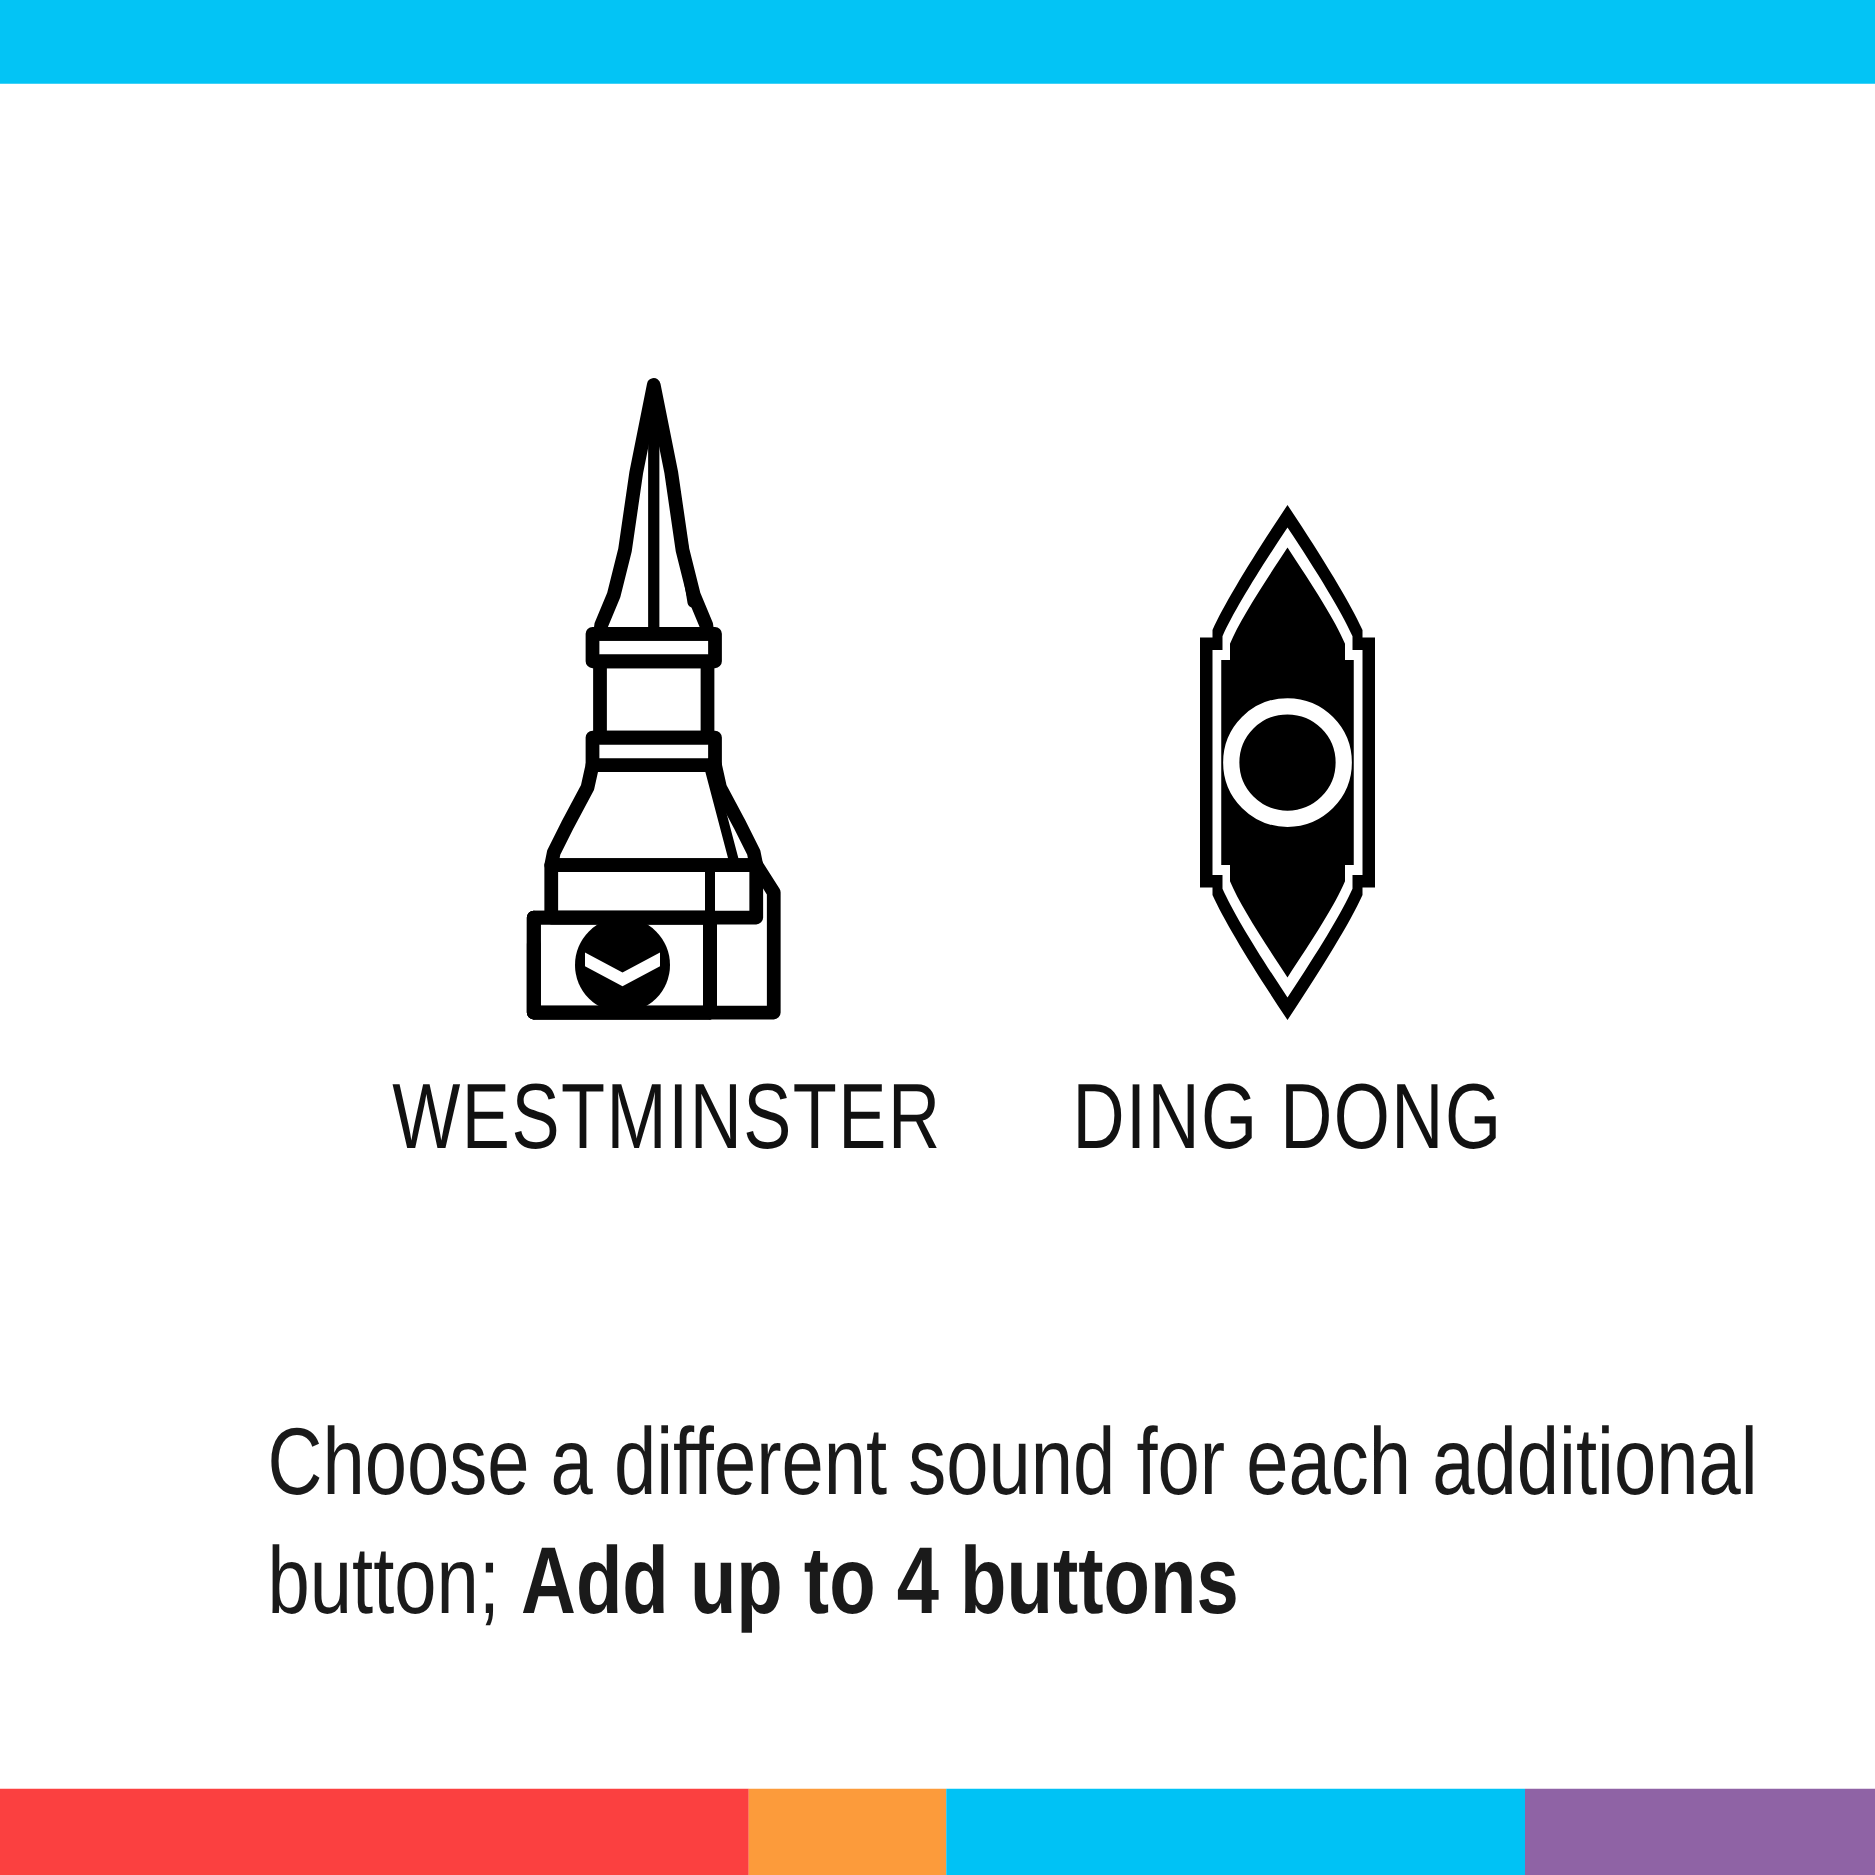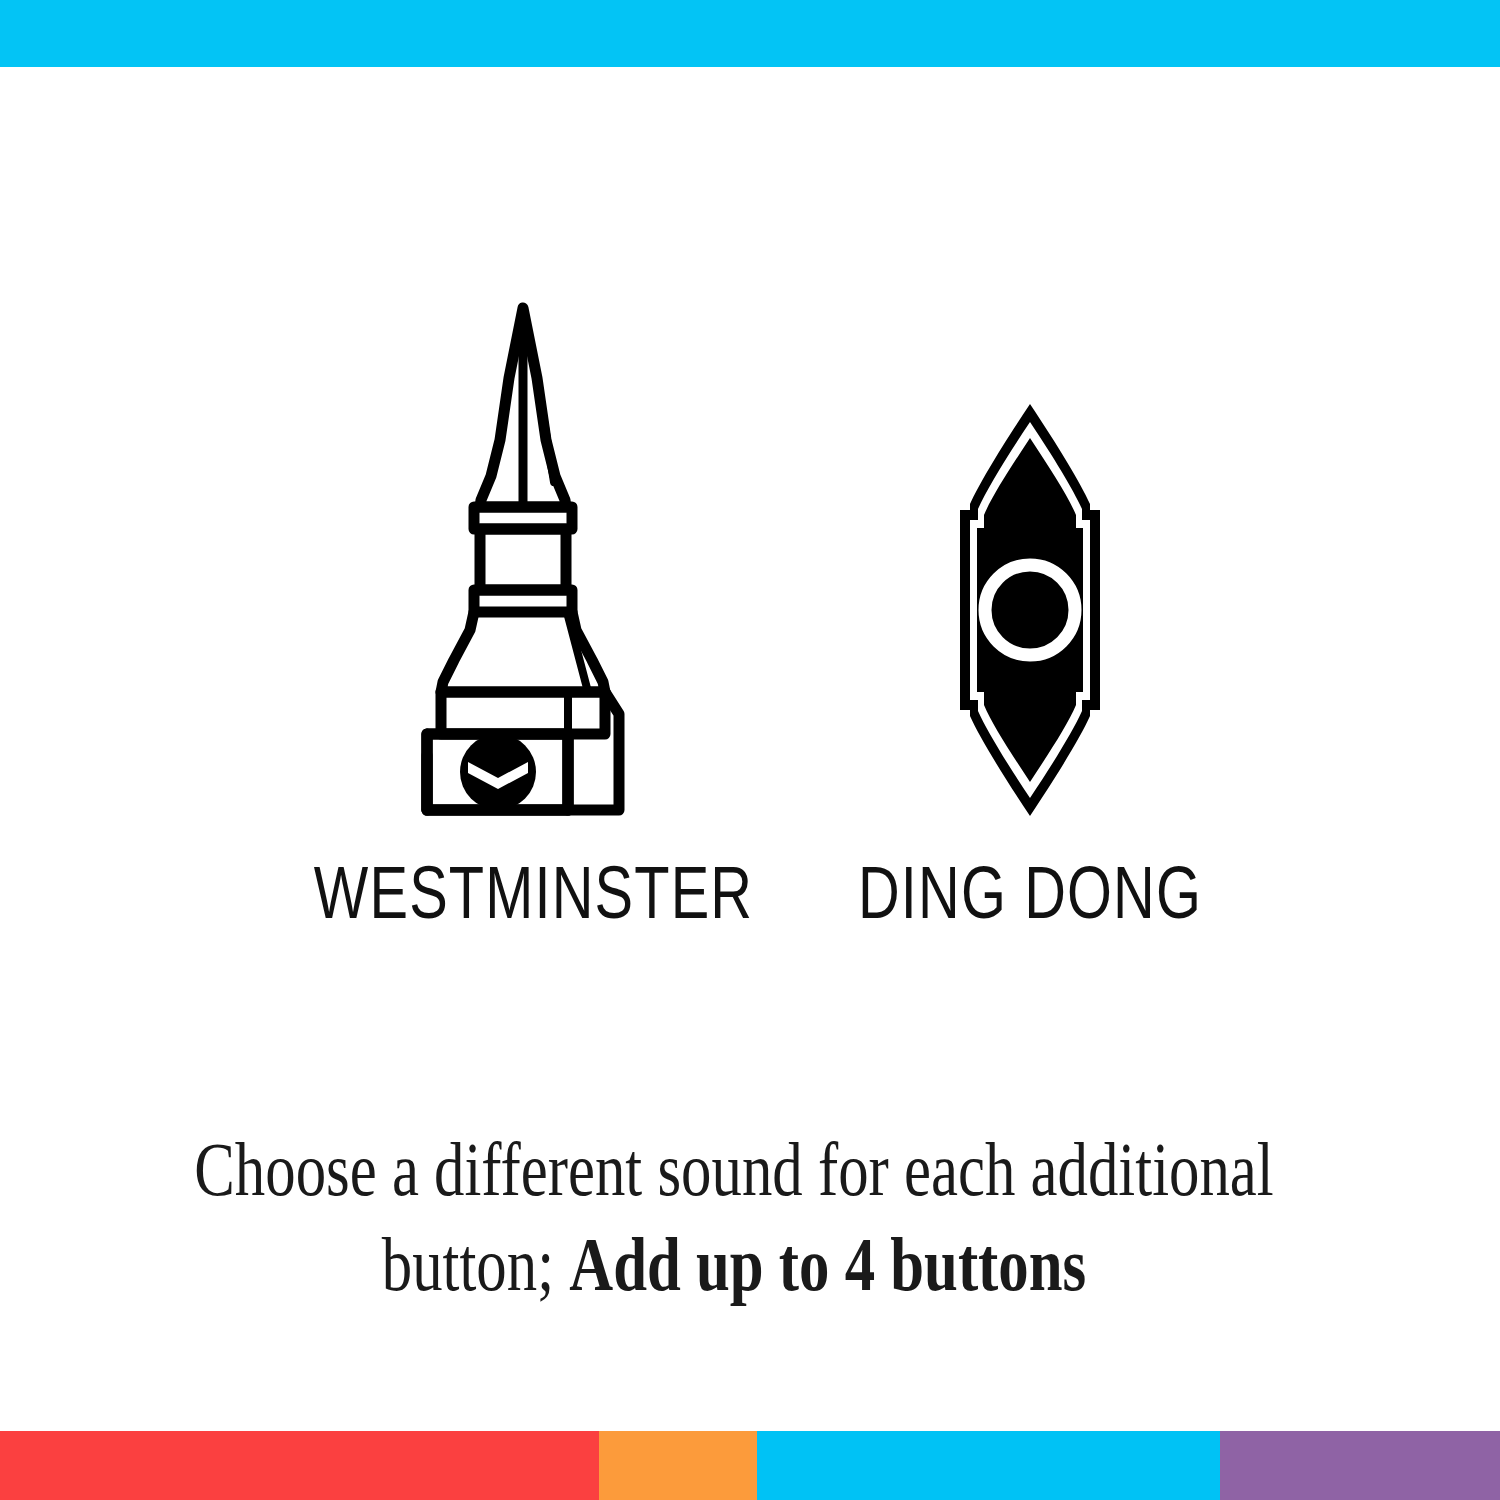--- a/index.html
+++ b/index.html
@@ -75,26 +75,26 @@
     color: #111111;
     line-height: 1;
     white-space: nowrap;
     transform: scaleX(0.78);
     transform-origin: center top;
   }
 
   
   .caption {
     position: absolute;
-    left: 44px;
+    left: 76px;
     top: 1122px;
     width: 1380px;
-    text-align: center;
+    text-align: left;
     color: #1a1a1a;
-    font-family: Liberation Serif, serif;
+    font-family: Liberation Sans, sans-serif;
     font-size: 76px;
     line-height: 95px;
     font-weight: 300;
   }
   .caption .ln {
     display: block;
     white-space: nowrap;
     transform: scaleX(0.8);
     transform-origin: center center;
   }

